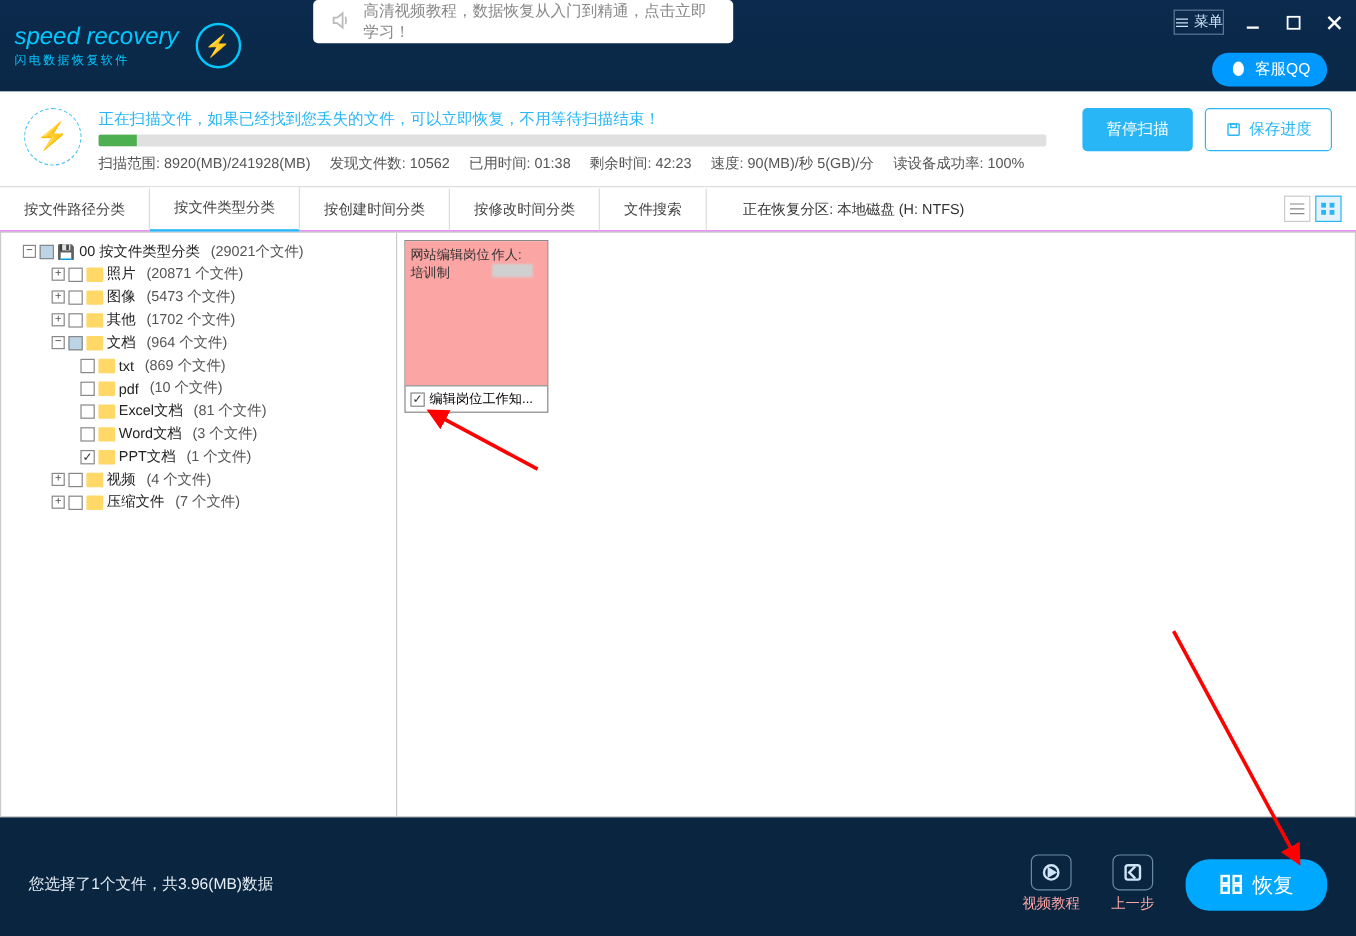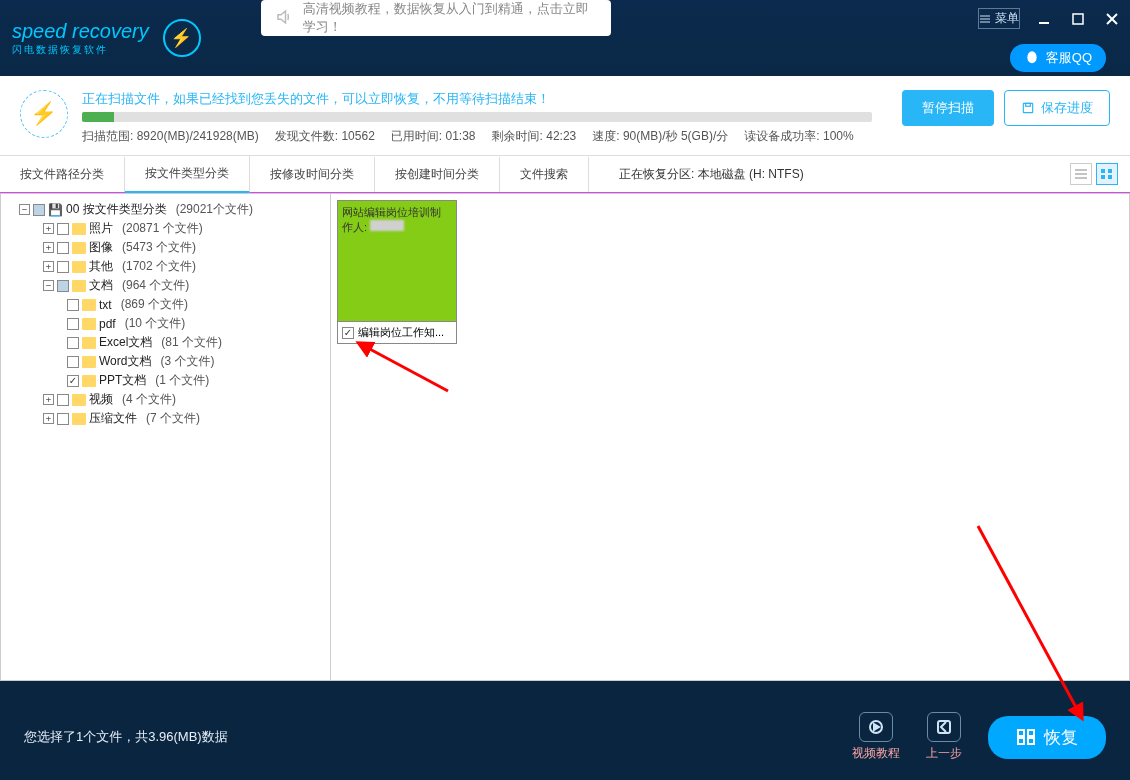--- a/index.html
+++ b/index.html
@@ -49,21 +49,21 @@
 .expander { width: 11px; height: 11px; border: 1px solid #888; display: inline-flex; align-items: center; justify-content: center; font-size: 9px; line-height: 1; font-family: monospace; color: #555; background: #fff; }
 .chk { width: 12px; height: 12px; border: 1px solid #888; display: inline-flex; align-items: center; justify-content: center; font-size: 9px; background: #fff; }
 .chk.checked::after { content: "✓"; color: #333; font-size: 10px; }
 .chk.partial { background: #bcd4e6; }
 .folder-ico { width: 14px; height: 12px; background: #ffd868; border-radius: 1px; display: inline-block; }
 .tree-label { color: #222; }
 .tree-count { color: #555; margin-left: 6px; }
 
 .file-grid { flex: 1; padding: 6px; display: flex; align-items: flex-start; gap: 10px; }
 .file-card { width: 120px; border: 1px solid #888; display: flex; flex-direction: column; }
-.thumb { height: 120px; background: #84cc16; padding: 4px; font-size: 11px; color: #333; display: flex; flex-direction: column; }
+.thumb { height: 120px; background: #fca5a5; padding: 4px; font-size: 11px; color: #333; display: flex; flex-direction: row; }
 .thumb .blur { background: #d0d0d0; display: inline-block; width: 34px; height: 11px; filter: blur(1px); }
 .file-name-row { border-top: 1px solid #888; display: flex; align-items: center; padding: 3px 4px; gap: 4px; font-size: 11px; }
 
 .footer { height: 72px; background: #0a2540; display: flex; align-items: center; padding: 0 24px; color: #e6eef6; margin-top: 20px; }
 .selection-info { font-size: 13px; }
 .foot-actions { margin-left: auto; display: flex; align-items: center; gap: 26px; }
 .foot-btn { display: flex; flex-direction: column; align-items: center; gap: 3px; color: #fca5a5; font-size: 12px; cursor: pointer; }
 .foot-btn .ico { width: 34px; height: 30px; border: 1px solid #6a8aa7; border-radius: 6px; display: flex; align-items: center; justify-content: center; }
 .btn-recover { background: #00a8ff; color: #fff; border-radius: 20px; padding: 10px 28px; font-size: 17px; display: flex; align-items: center; gap: 8px; cursor: pointer; }
 
@@ -153,22 +153,22 @@
           </svg>
         <span>保存进度</span>
       </button>
     </div>
   </div>
 </div>
 
 <div class="tabs-row">
   <div class="tab">按文件路径分类</div>
   <div class="tab active">按文件类型分类</div>
+  <div class="tab">按创建时间分类</div>
   <div class="tab">按修改时间分类</div>
-  <div class="tab">按创建时间分类</div>
   <div class="tab">文件搜索</div>
   <div class="partition-info">
     <span>正在恢复分区:</span> <span>本地磁盘 (H: NTFS)</span>
   </div>
   <div class="view-toggles">
     <div class="view-btn">
       <svg width="14" height="12" stroke="#888">
           <line x1="1" y1="2" x2="13" y2="2"></line>
           <line x1="1" y1="6" x2="13" y2="6"></line>
           <line x1="1" y1="10" x2="13" y2="10"></line>

